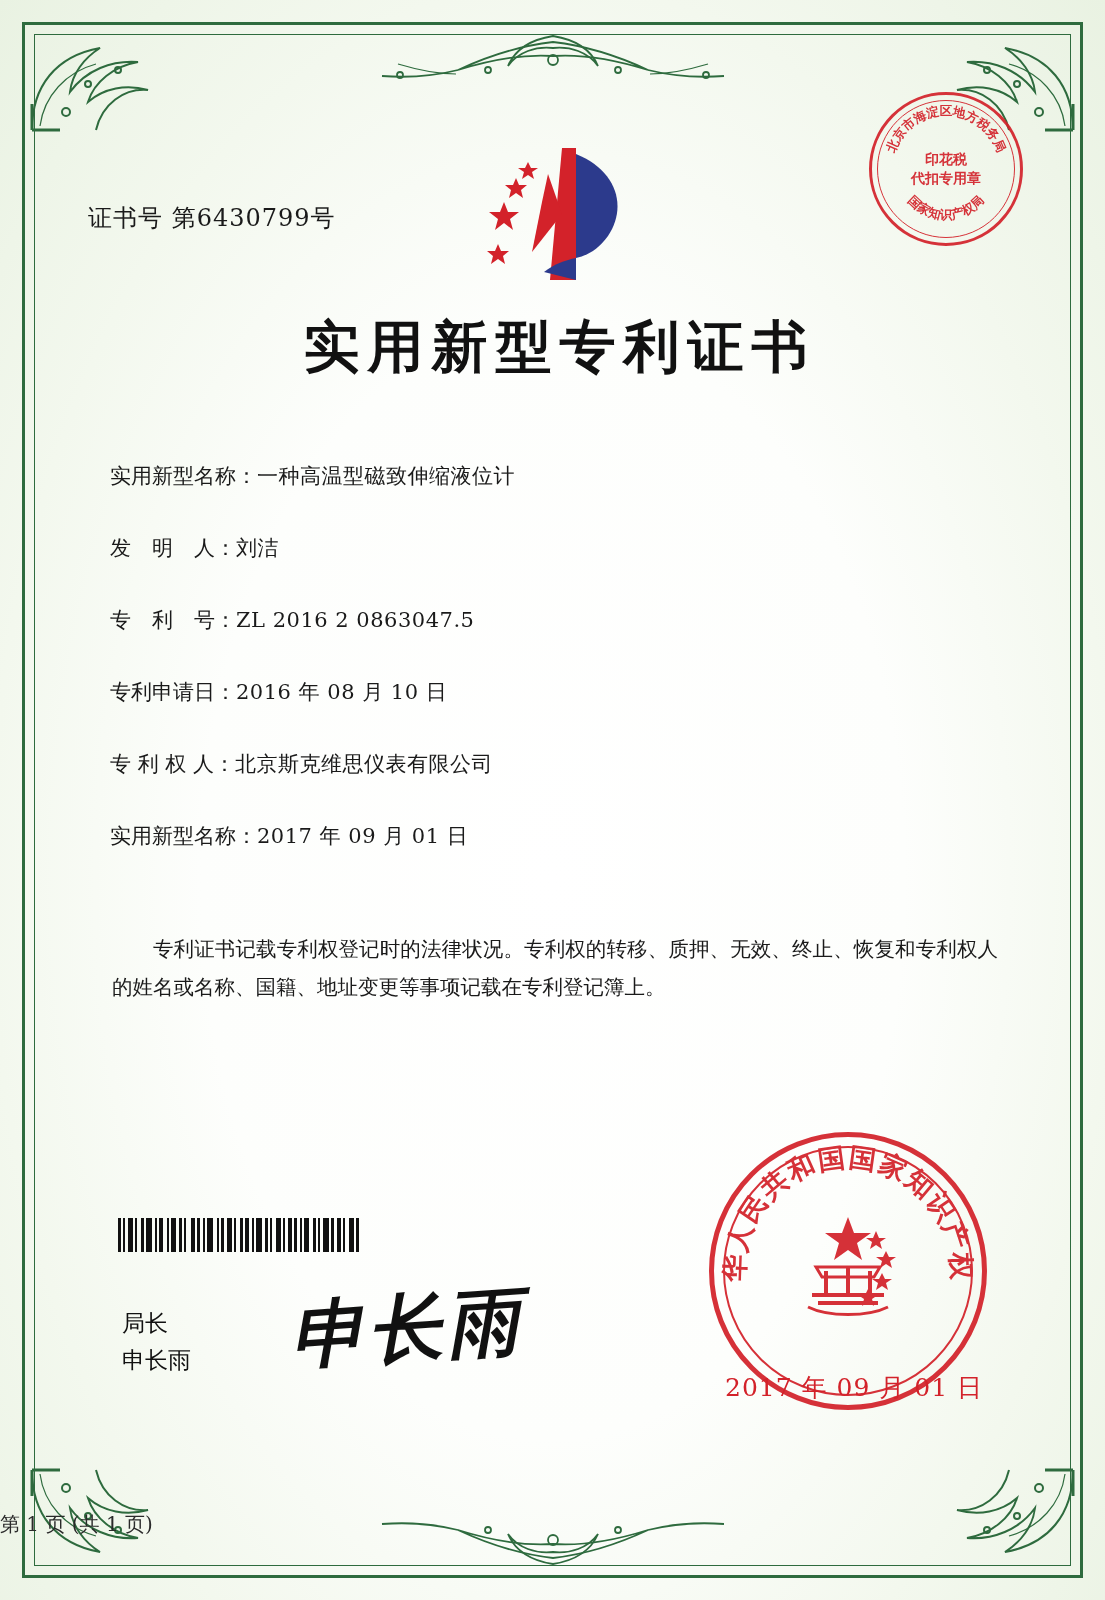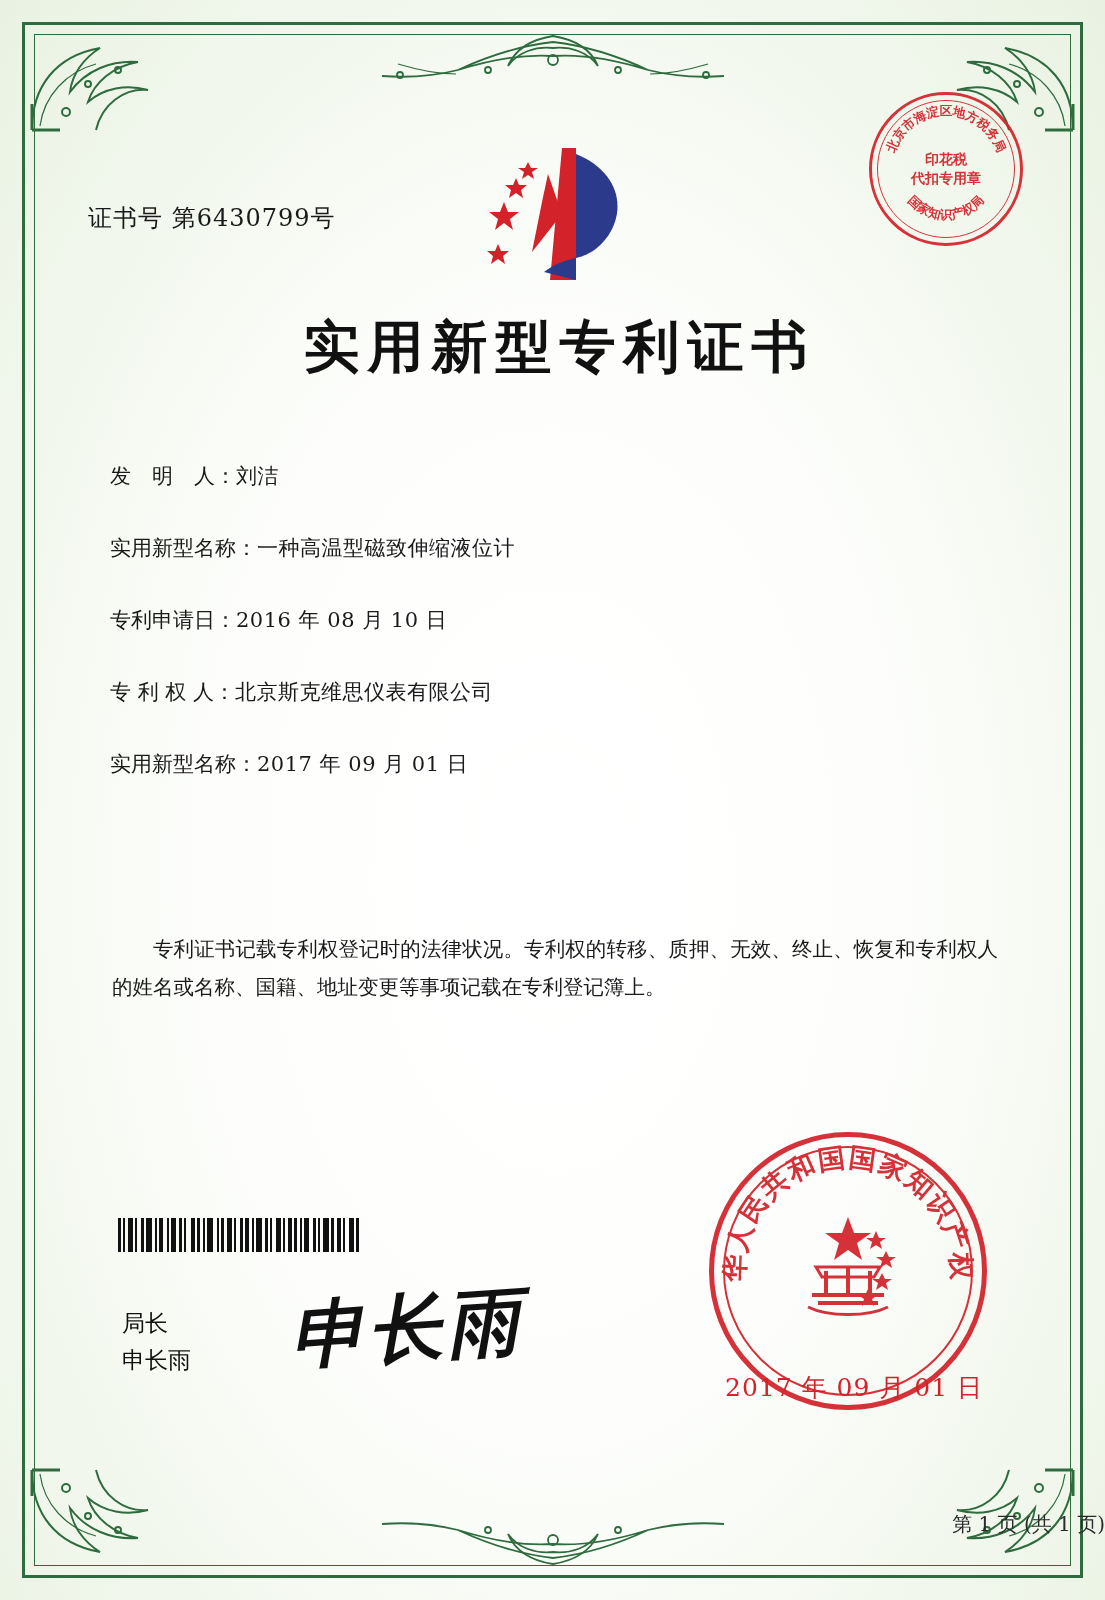--- a/index.html
+++ b/index.html
@@ -147,21 +147,21 @@
     width:120px;height:120px;
   }
   .seal .emblem svg{width:100%;height:100%;}
   .seal-date{
     position:absolute;right:122px;bottom:196px;
     font-family:"DejaVu Serif","Liberation Serif",serif;
     font-size:25px;color:#d3222a;letter-spacing:1px;white-space:nowrap;
   }
 
   .page-no{
-    position:absolute;left:0;right:0;bottom:62px;text-align:right;
+    position:absolute;left:0;right:0;bottom:62px;text-align:left;
     font-family:"DejaVu Serif","Liberation Serif",serif;
     font-size:20px;color:#2a2a2a;
   }
 </style>
 </head>
 <body>
 
 <div class="page">
 
   <div class="border-outer"></div>
@@ -271,24 +271,27 @@
     <div class="ctr">
       <div>印花税</div>
       <div>代扣专用章</div>
     </div>
   </div>
 
   <div class="title">实用新型专利证书</div>
 
   <div class="fields">
     <div class="field">
+      <span class="lbl">实用新型名称：</span><span class="val">一种高温型磁致伸缩液位计</span>
+    </div>
+    <div class="field">
       <span class="lbl">发　明　人：</span><span class="val">刘洁</span>
     </div>
     <div class="field">
-      <span class="lbl">实用新型名称：</span><span class="val">一种高温型磁致伸缩液位计</span>
+      <span class="lbl">专　利　号：</span><span class="val">ZL 2016 2 0863047.5</span>
     </div>
     <div class="field">
       <span class="lbl">专利申请日：</span><span class="val">2016 年 08 月 10 日</span>
     </div>
     <div class="field">
       <span class="lbl">专 利 权 人：</span><span class="val">北京斯克维思仪表有限公司</span>
     </div>
     <div class="field">
       <span class="lbl">实用新型名称：</span><span class="val">2017 年 09 月 01 日</span>
     </div>

